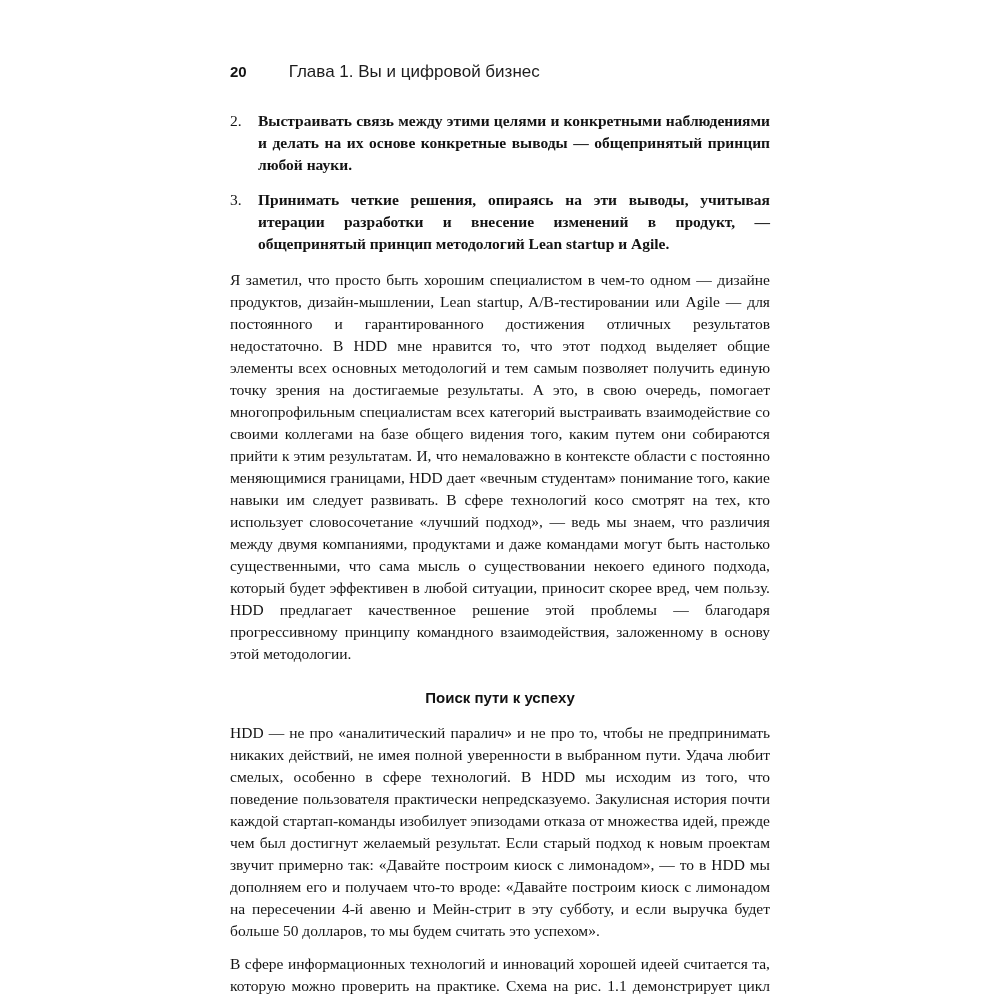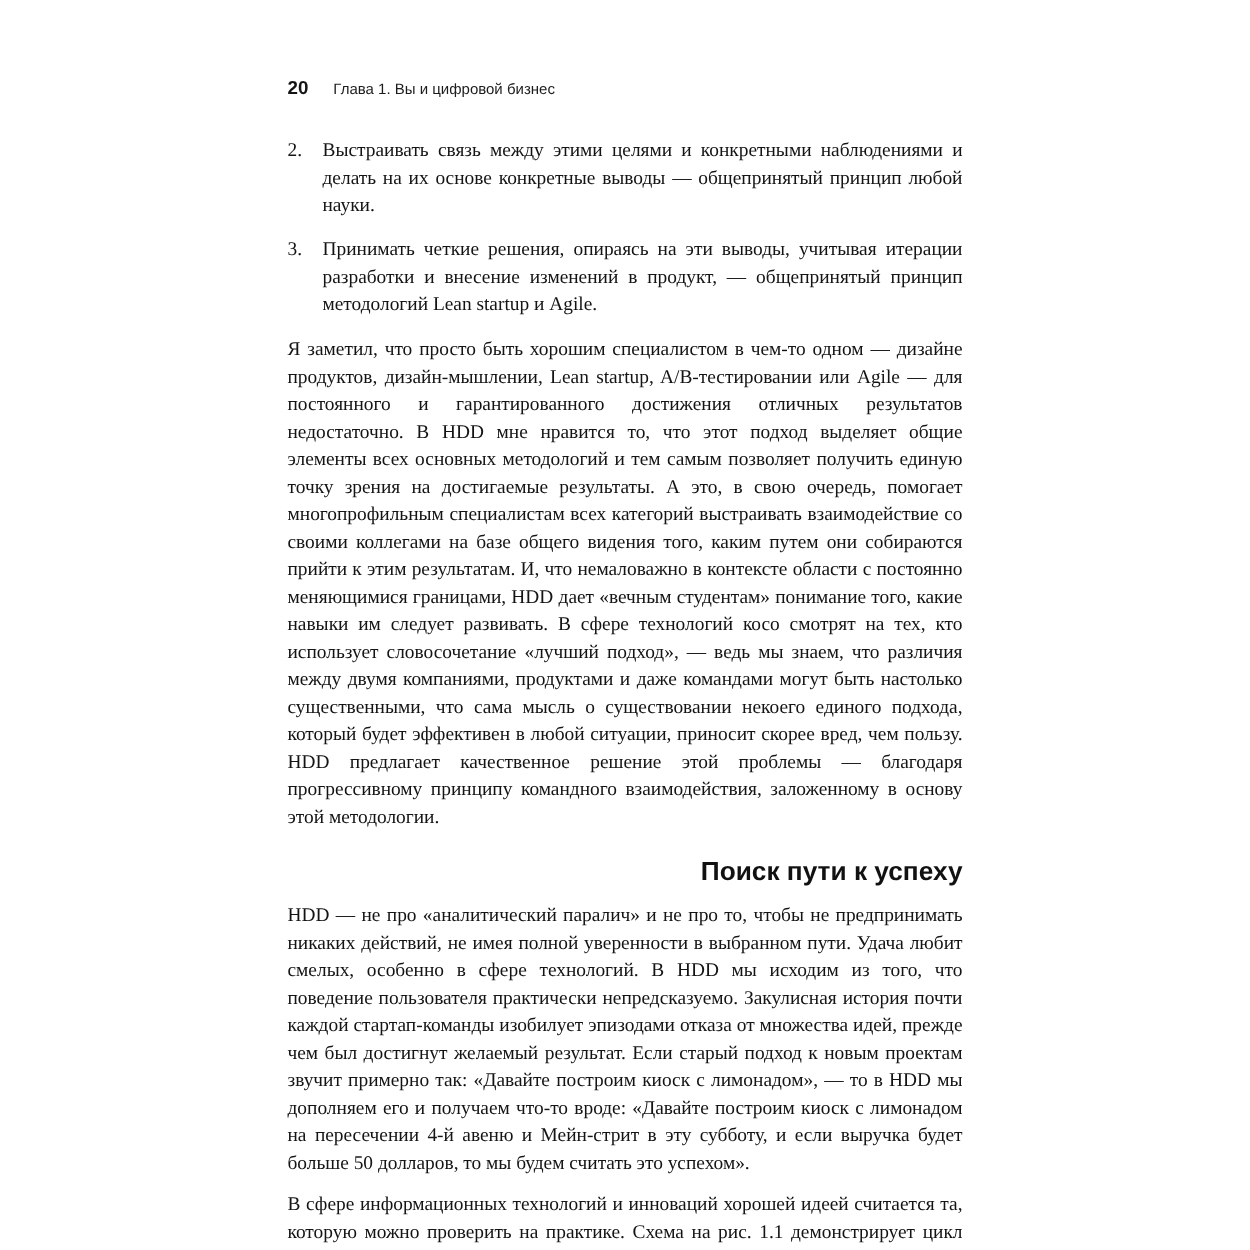--- a/index.html
+++ b/index.html
@@ -21,24 +21,24 @@
     top: 62px;
     left: 230px;
     width: 540px;
     display: flex;
     align-items: baseline;
     font-family: "Liberation Sans", sans-serif;
   }
   .page-num {
     font-weight: bold;
     font-size: 15px;
-    margin-right: 20px;
+    margin-right: 42px;
   }
   .chapter-title {
-    font-size: 12px;
+    font-size: 17px;
     color: #1c1c1c;
   }
   .content {
     position: absolute;
     top: 110px;
     left: 230px;
     width: 540px;
     font-size: 15.5px;
     line-height: 22px;
     text-align: justify;
@@ -50,29 +50,30 @@
   .list-item {
     display: flex;
     margin-bottom: 13px;
   }
   .li-num {
     flex: 0 0 28px;
   }
   .li-text {
     flex: 1;
     text-align: justify;
+    font-weight: bold;
   }
   p.body-par {
     margin: 0 0 11px 0;
   }
   h2.section-heading {
     font-family: "Liberation Sans", sans-serif;
-    font-size: 21px;
+    font-size: 15px;
     font-weight: bold;
-    text-align: right;
+    text-align: center;
     margin: 22px 0 13px 0;
     color: #111;
   }
   .italic { }
 </style>
 </head>
 <body>
 
 <div class="page">
 

